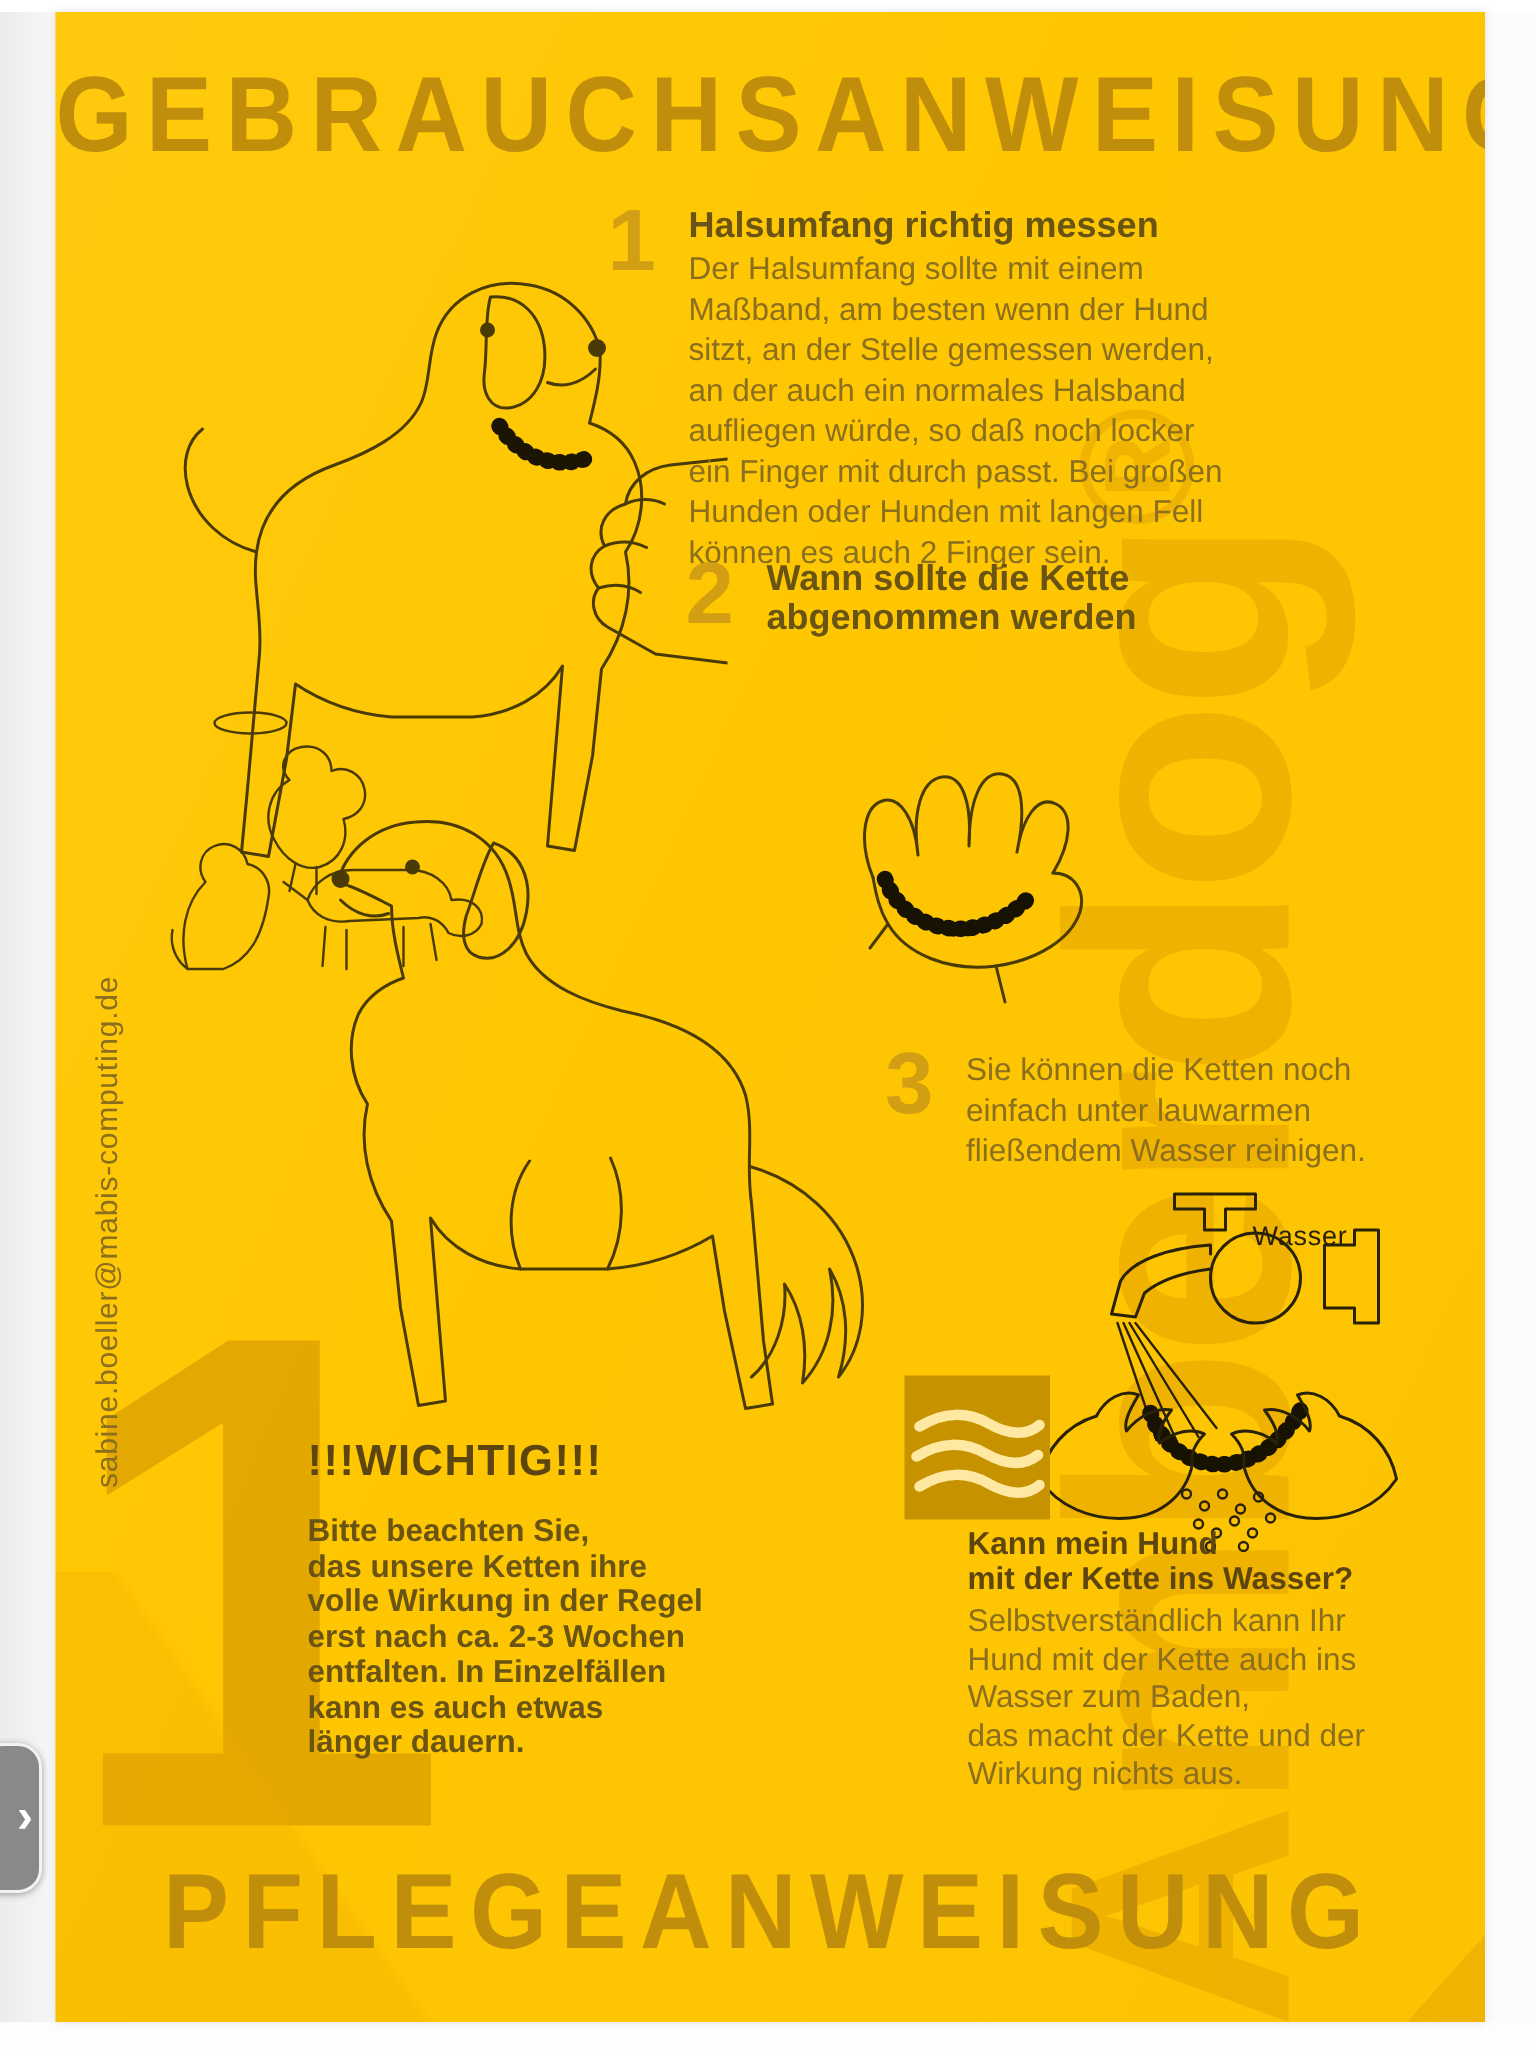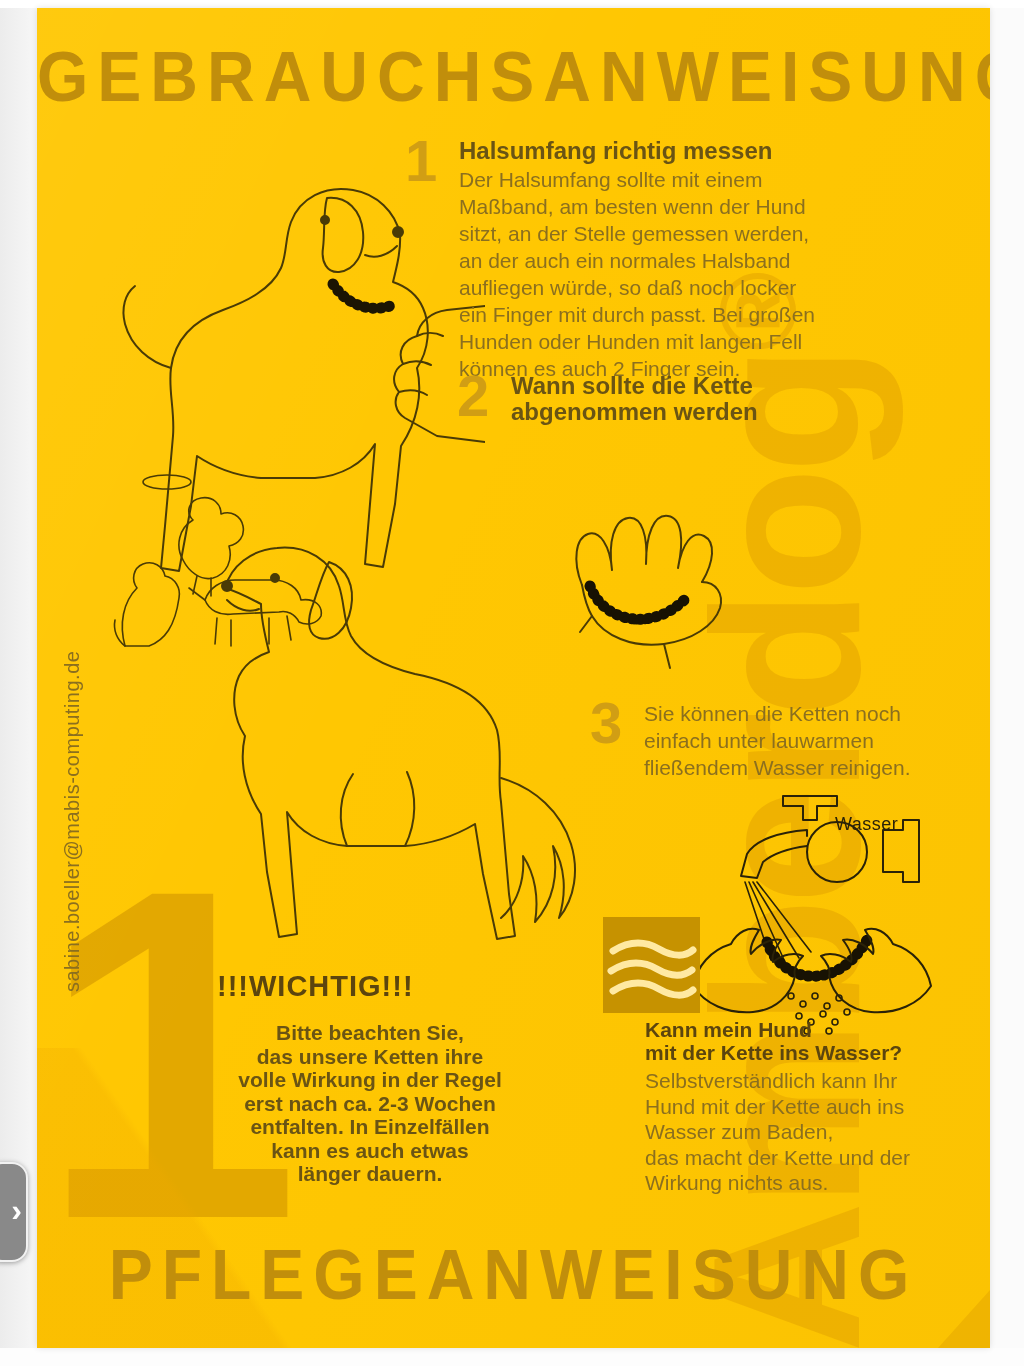--- a/index.html
+++ b/index.html
@@ -57,22 +57,22 @@
   .section .content{margin-left:54px;}
   .sec-heading{font-size:24px;font-weight:bold;color:#6a5414;line-height:26px;margin:0 0 2px 0;}
   .sec-body{font-size:21px;color:#8b6f1f;line-height:27px;margin:0;}
   .pre{white-space:pre-line;}
 
   .s1{left:368px;top:130px;width:470px;}
   .s2{left:420px;top:365px;width:420px;}
   .s3{left:553px;top:692px;width:420px;}
 
   .wichtig{left:168px;top:950px;width:330px;position:absolute;}
-  .wichtig-title{font-size:29px;font-weight:bold;color:#5c450e;letter-spacing:1px;margin:12px;}
-  .wichtig-body{font-size:21px;font-weight:bold;color:#6a5414;line-height:23.5px;margin:18px 0 0 0;text-align:center;}
+  .wichtig-title{font-size:29px;font-weight:bold;color:#5c450e;letter-spacing:1px;margin:0;}
+  .wichtig-body{font-size:21px;font-weight:bold;color:#6a5414;line-height:23.5px;margin:18px 0 0 0;}
 
   .waterq{left:608px;top:1010px;width:340px;position:absolute;}
   .waterq-heading{font-size:21px;font-weight:bold;color:#5c450e;line-height:23px;margin:0;}
   .waterq-body{font-size:21px;color:#8b6f1f;line-height:25.5px;margin:4px 0 0 0;}
 
   .wave-box{position:absolute;left:566px;top:909px;width:97px;height:96px;background:#c69200;}
   .tap-label{
     position:absolute;left:762px;top:806px;font-size:18px;color:#2a2208;letter-spacing:.5px;margin-left:36px;
   }
   .art{position:absolute;}

